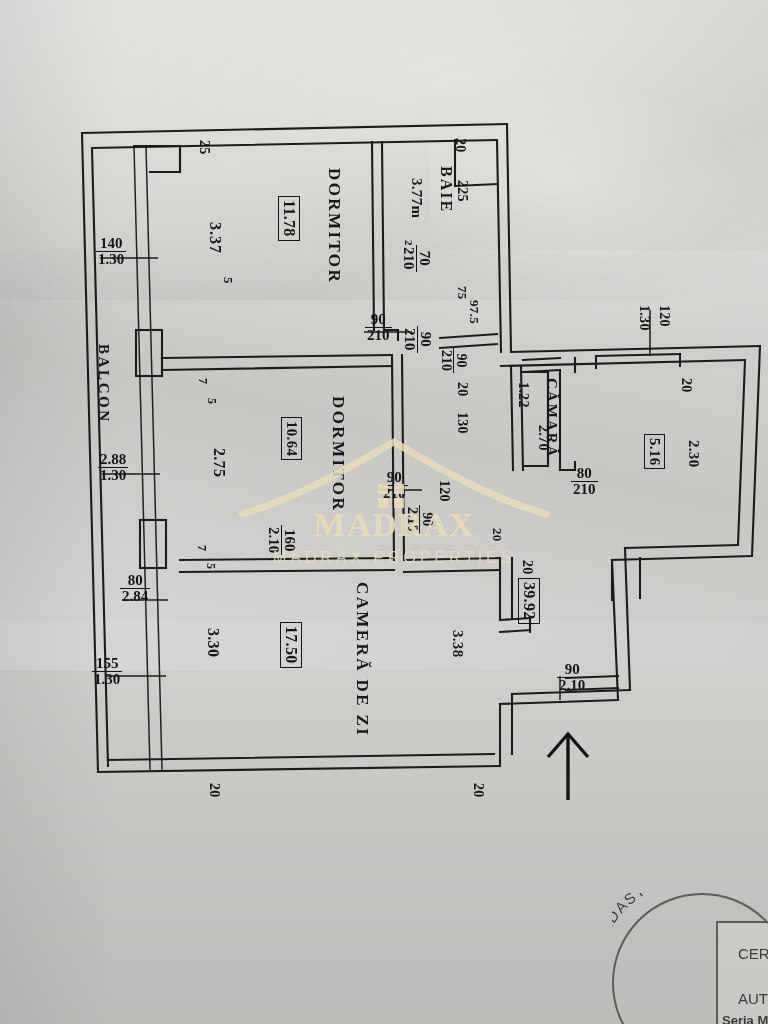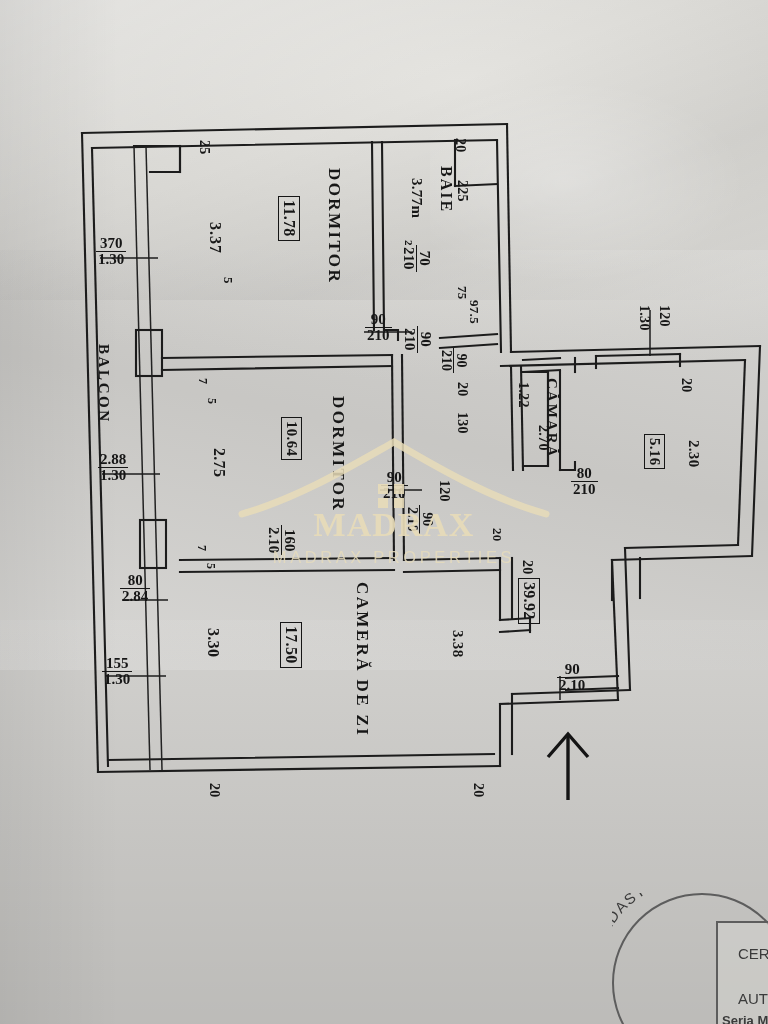--- a/index.html
+++ b/index.html
@@ -257,30 +257,30 @@
     <span class="num">90</span>
     <span class="den">2.10</span>
   </div>
 
   <div class="fracbox" style="left:120px;top:573px;font-size:15px;">
     <span class="num">80</span>
     <span class="den">2.84</span>
   </div>
 
   <div class="fracbox" style="left:96px;top:236px;font-size:15px;">
-    <span class="num">370</span>
+    <span class="num">140</span>
     <span class="den">1.30</span>
   </div>
 
   <div class="fracbox" style="left:98px;top:452px;font-size:15px;">
     <span class="num">2.88</span>
     <span class="den">1.30</span>
   </div>
 
-  <div class="fracbox" style="left:102px;top:656px;font-size:15px;">
+  <div class="fracbox" style="left:92px;top:656px;font-size:15px;">
     <span class="num">155</span>
     <span class="den">1.30</span>
   </div>
 
   <div class="txt rot90" style="left:672px;top:305px;font-size:14px;">120</div>
   <div class="txt rot90" style="left:652px;top:305px;font-size:14px;">1.30</div>
 
   <div class="txt rot90" style="left:212px;top:140px;font-size:14px;">25</div>
   <div class="txt rot90" style="left:468px;top:138px;font-size:14px;">20</div>
   <div class="txt rot90" style="left:470px;top:180px;font-size:14px;">225</div>

